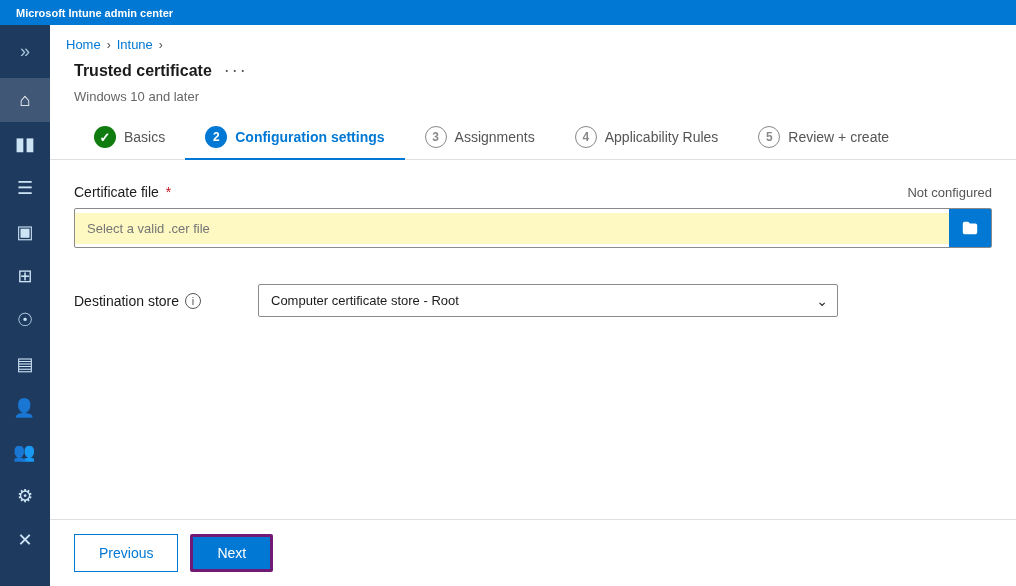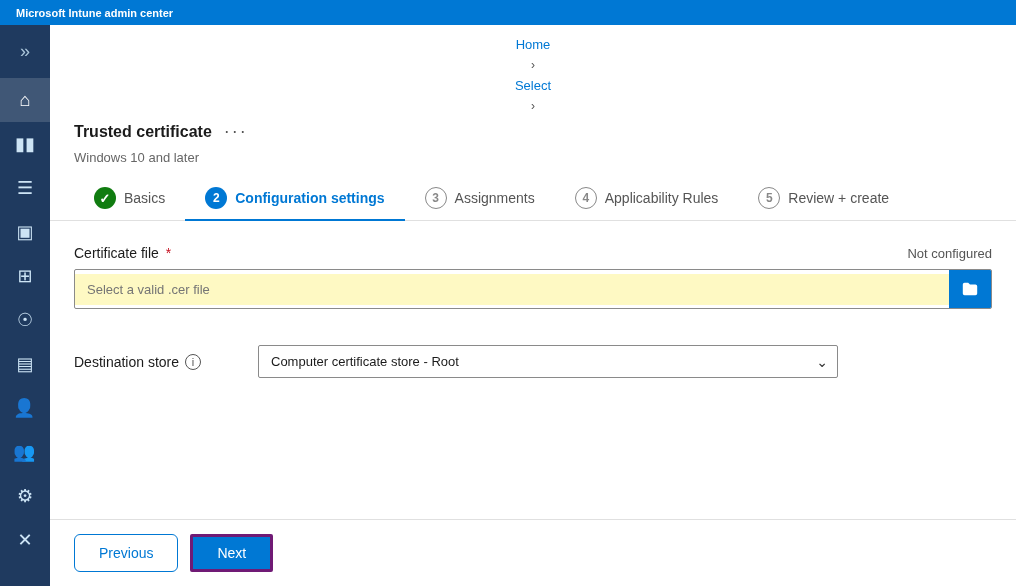--- a/index.html
+++ b/index.html
@@ -59,28 +59,27 @@
     .content-area {
       flex: 1;
       background: white;
       display: flex;
       flex-direction: column;
       overflow: hidden;
     }
 
     
     .breadcrumb {
-      padding: 12px 24px 4px;
+      padding: 12px 16px 4px;
       display: flex;
       align-items: center;
       gap: 6px;
       font-size: 13px;
       color: #0078d4;
       flex-shrink: 0;
-      flex-direction: column;
     }
     .breadcrumb-sep { color: #555; font-size: 12px; }
     .breadcrumb a { color: #0078d4; text-decoration: none; }
 
     
     .page-header {
       padding: 4px 24px 8px;
       display: flex;
       align-items: center;
       gap: 12px;
@@ -282,21 +281,21 @@
       background: white;
       flex-shrink: 0;
     }
     .btn-prev {
       padding: 8px 24px;
       border: 1px solid #0078d4;
       background: white;
       color: #0078d4;
       font-size: 14px;
       cursor: pointer;
-      border-radius: 6px;
+      border-radius: 0;
     }
     .btn-next {
       padding: 8px 24px;
       border: 3px solid #701a75;
       background: #0078d4;
       color: white;
       font-size: 14px;
       cursor: pointer;
       border-radius: 2px;
     }
@@ -345,21 +344,21 @@
     <div class="sidebar-item">
       <span>✕</span>
     </div>
   </div>
 
   <div class="content-area">
 
     <div class="breadcrumb">
       <a href="#">Home</a>
       <span class="breadcrumb-sep">›</span>
-      <a href="#">Select</a>
+      <a href="#">Intune</a>
       <span class="breadcrumb-sep">›</span>
     </div>
 
     <div class="page-header">
       <h1 class="page-title">Trusted certificate</h1>
       <span class="page-menu">···</span>
     </div>
     <div class="page-subtitle">Windows 10 and later</div>
 
     <div class="tabs-bar">

